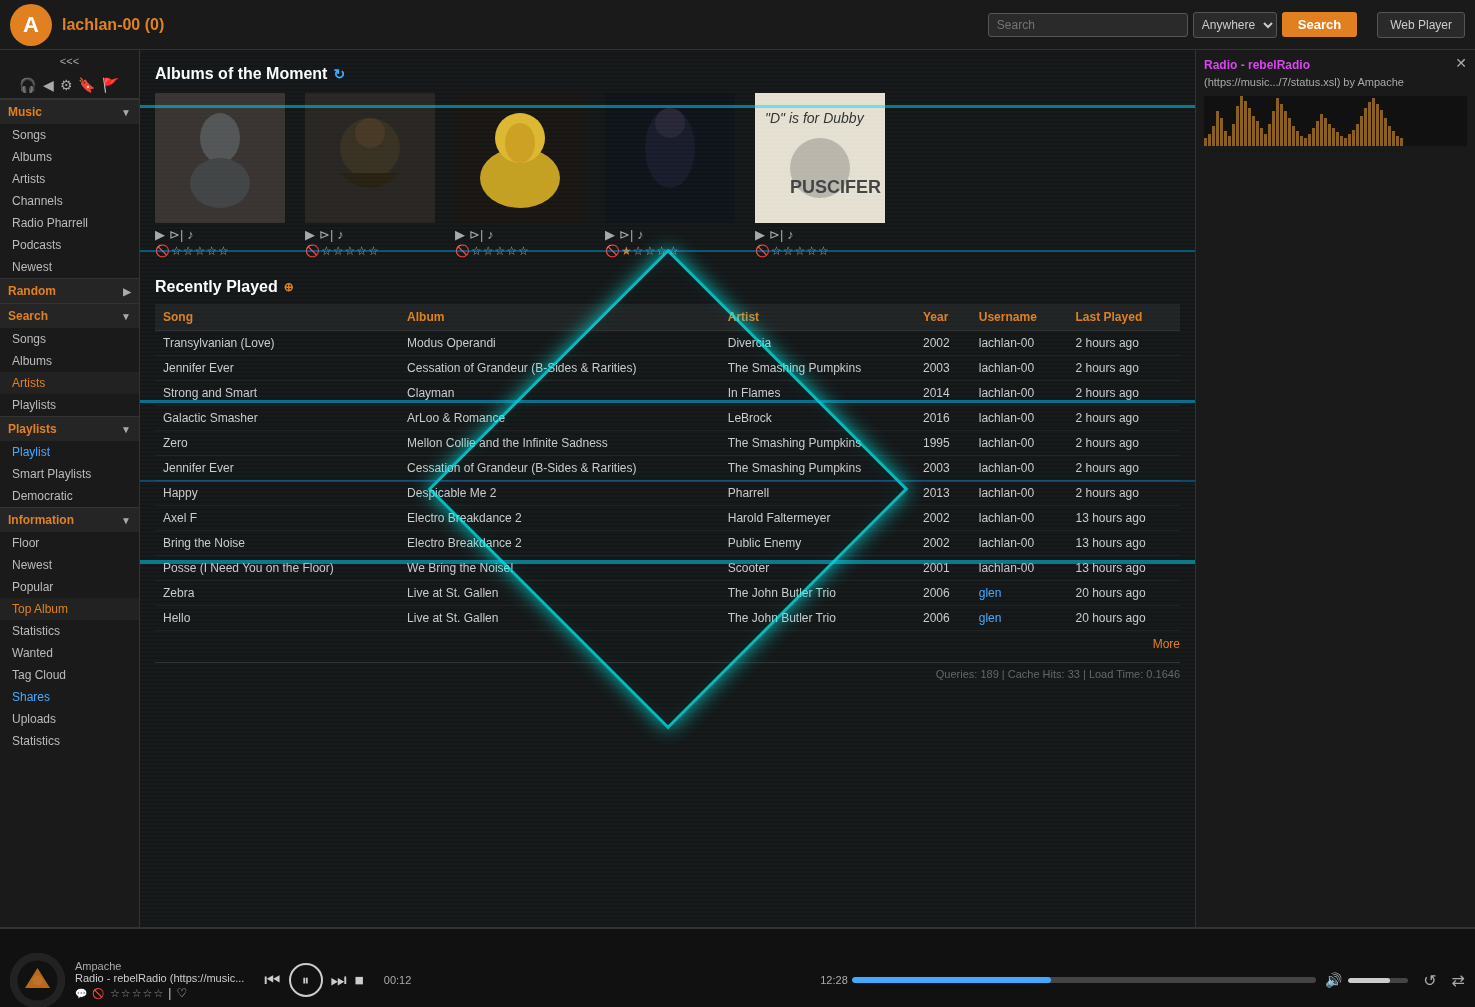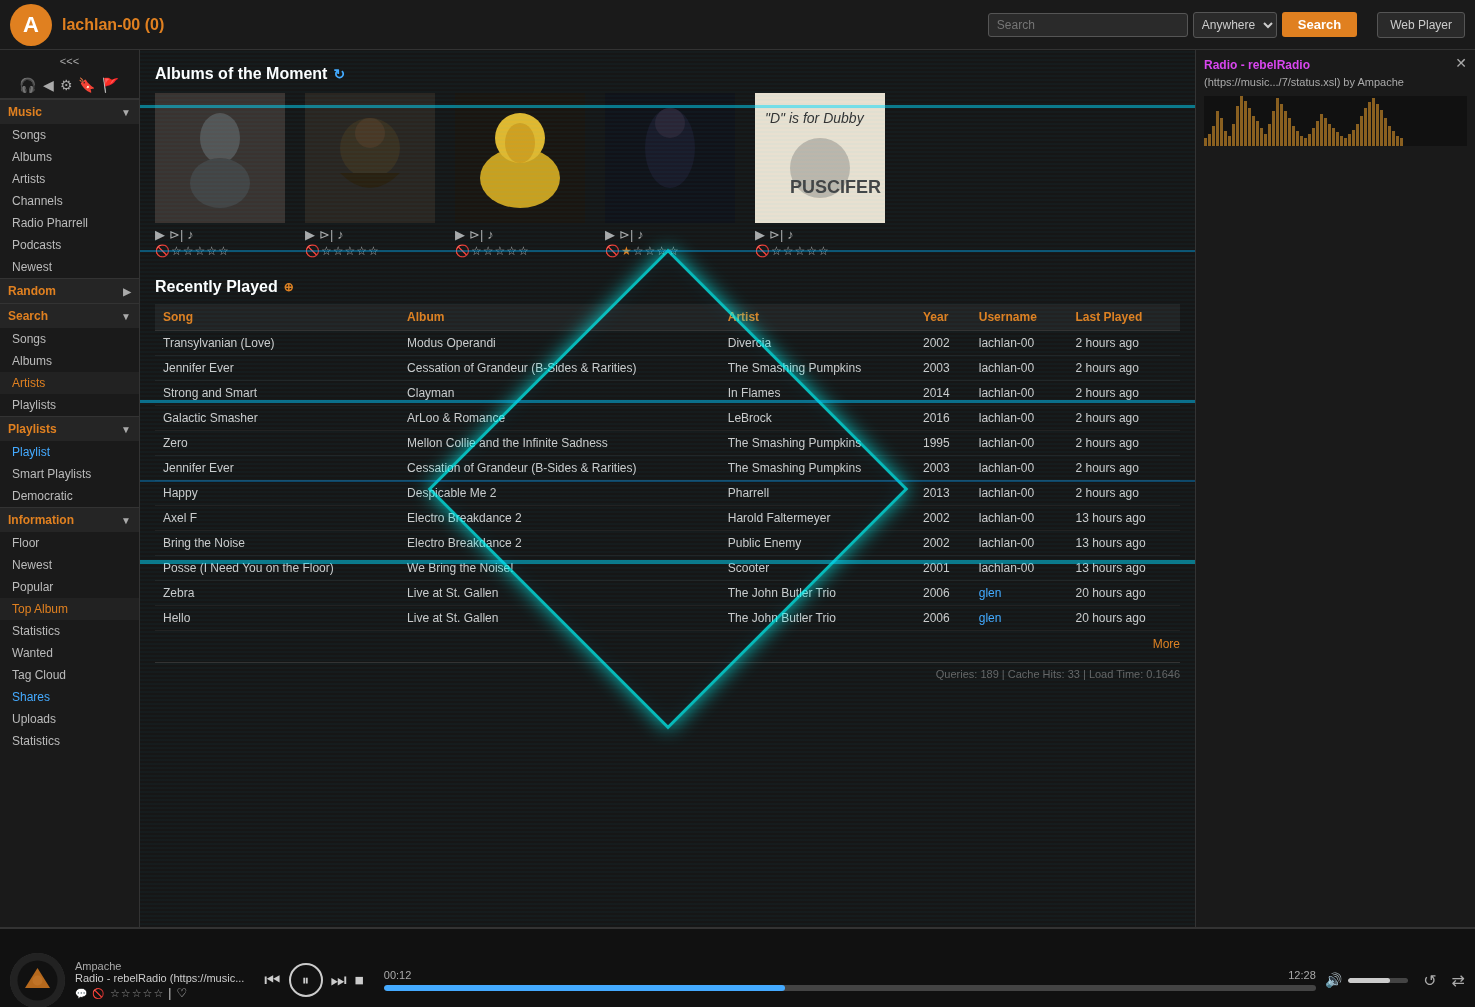--- a/index.html
+++ b/index.html
@@ -285,21 +285,20 @@
       background: none; border: none; color: #ccc; font-size: 18px; cursor: pointer;
     }
     #play-btn {
       width: 34px; height: 34px;
       background: none; border: 2px solid #ccc; border-radius: 50%;
       color: #ccc; font-size: 14px; cursor: pointer;
       display: flex; align-items: center; justify-content: center;
     }
     #progress-section {
       display: flex;
-      flex-direction: column;
       align-items: center;
       flex: 1;
       gap: 4px;
     }
     #time-row {
       display: flex;
       justify-content: space-between;
       width: 100%;
       color: #aaa;
       font-size: 11px;

